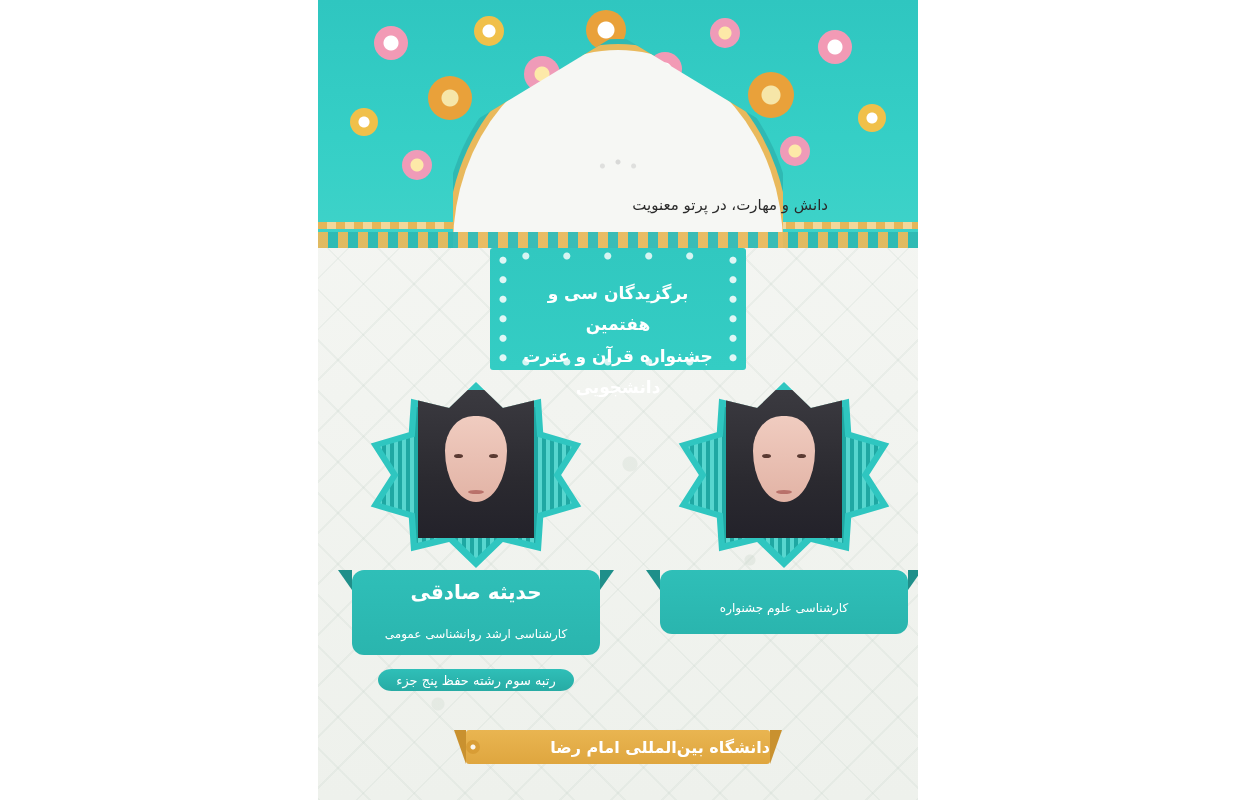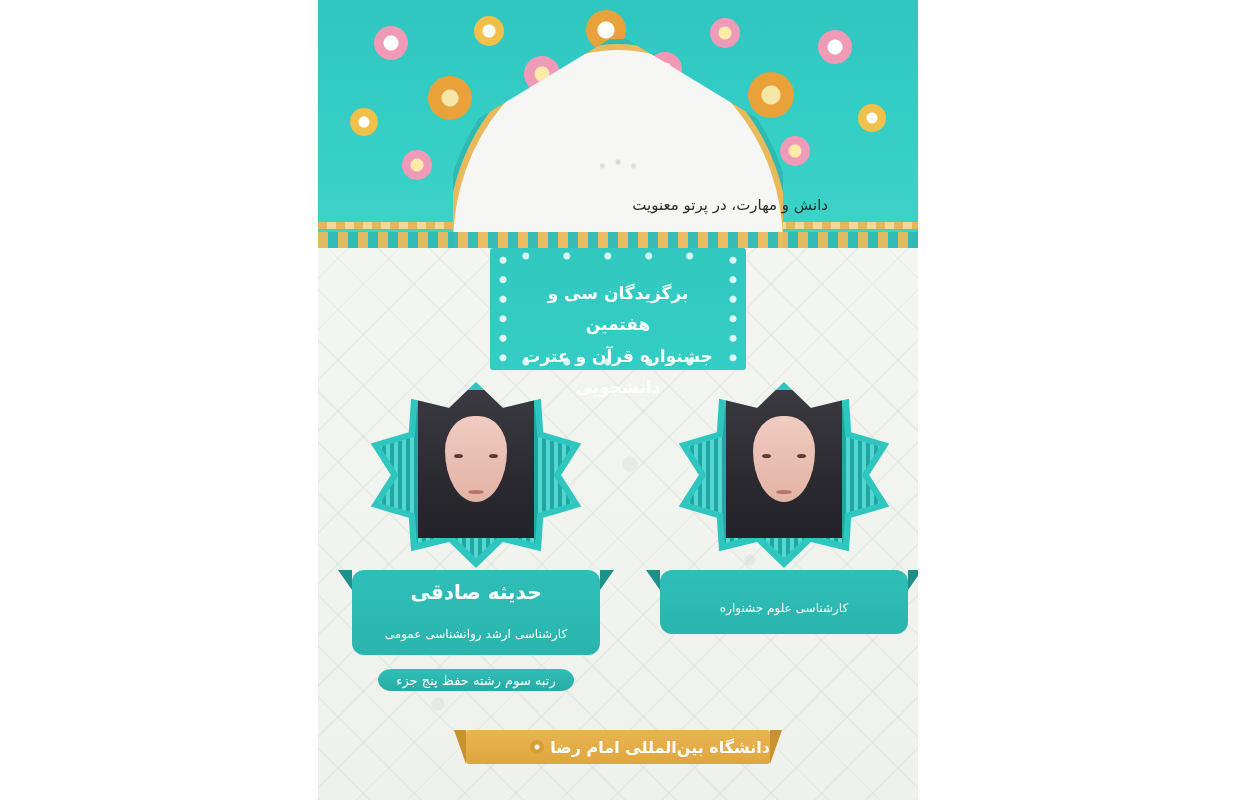--- a/index.html
+++ b/index.html
@@ -319,21 +319,21 @@
     position: absolute;
     left: 50%;
     transform: translateX(-50%);
     bottom: 36px;
     width: 304px;
     height: 34px;
     background: linear-gradient(180deg,#e9b551,#dfa63f);
     color: #ffffff;
     display: flex;
     align-items: center;
-    justify-content: flex-start;
+    justify-content: space-between;
     direction: rtl;
     font-size: 16px;
     font-weight: bold;
     border-radius: 3px;
   }
   .footer-bar .tip-l, .footer-bar .tip-r {
     position: absolute;
     top: 0;
     width: 0; height: 0;
     border-style: solid;

